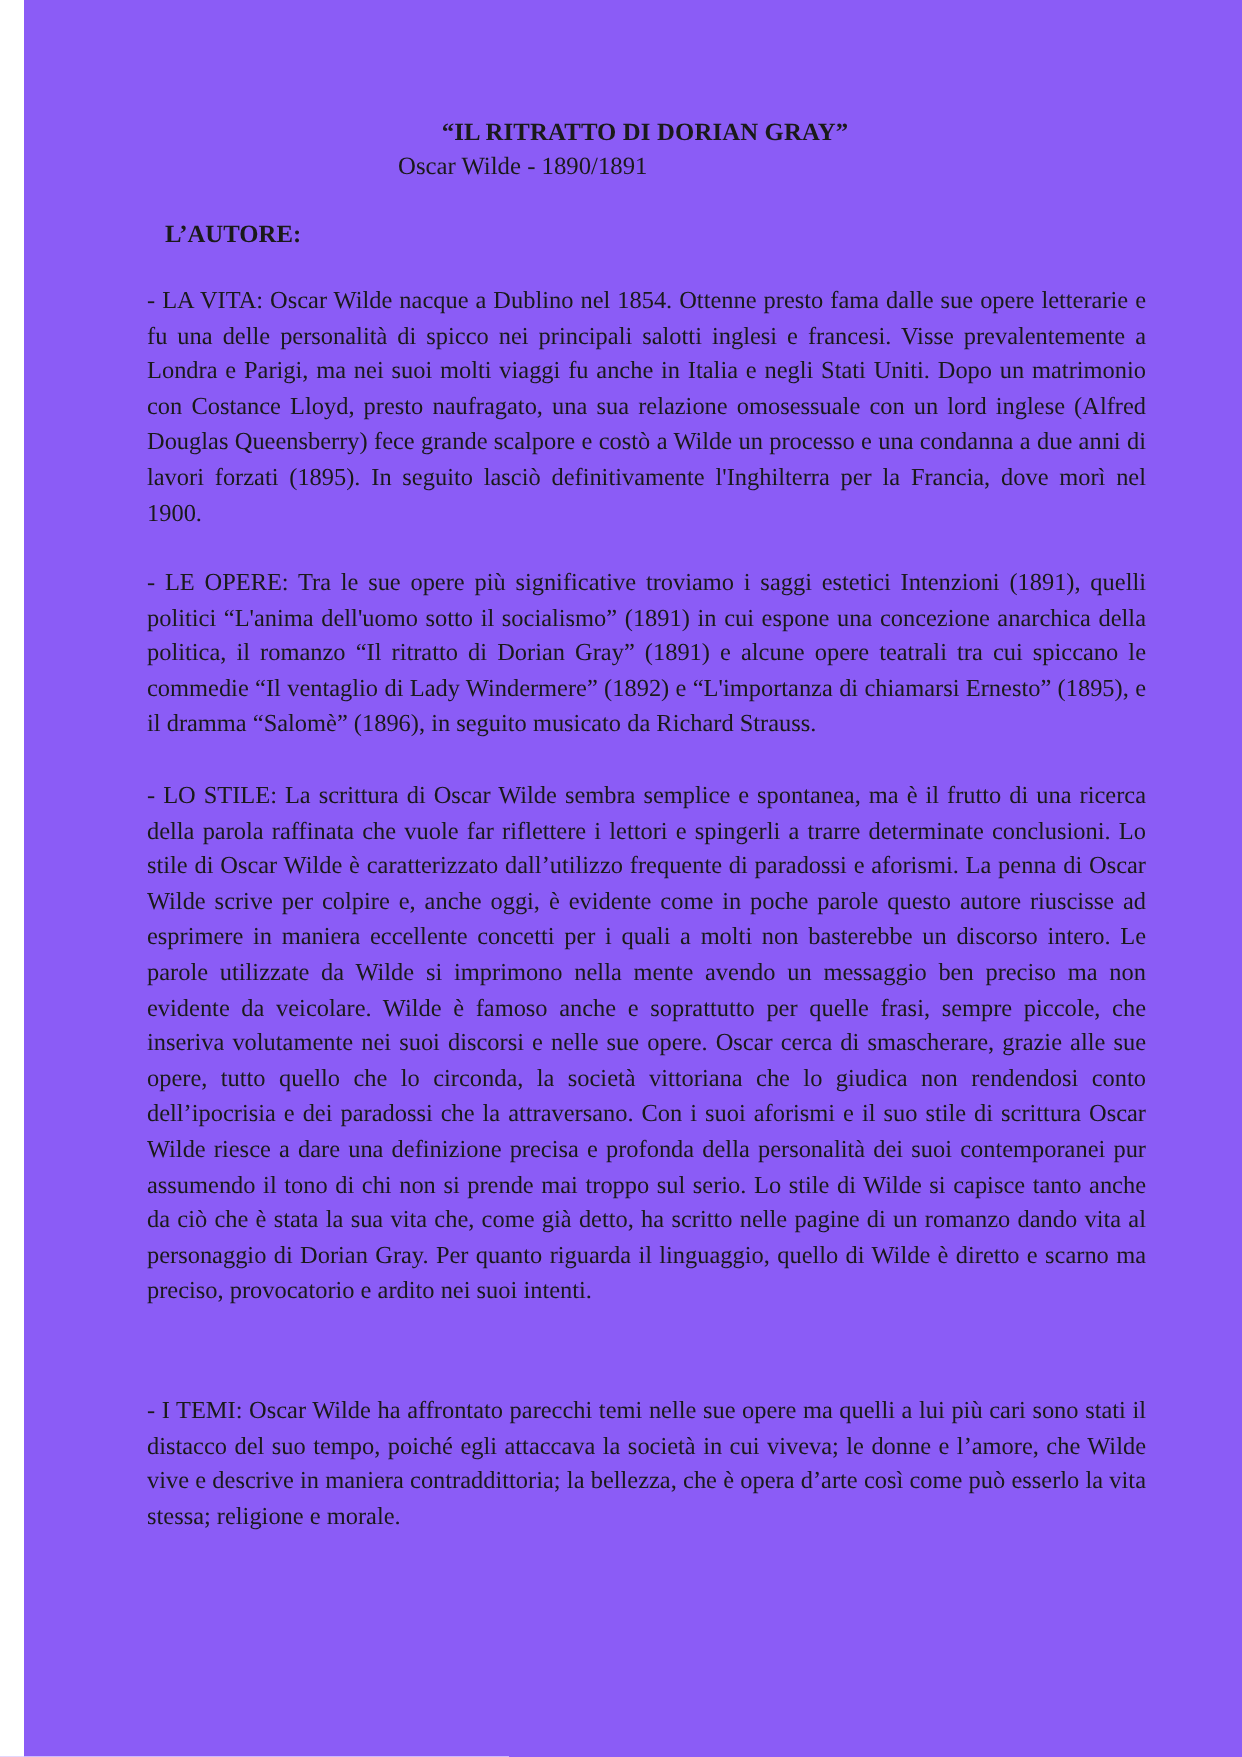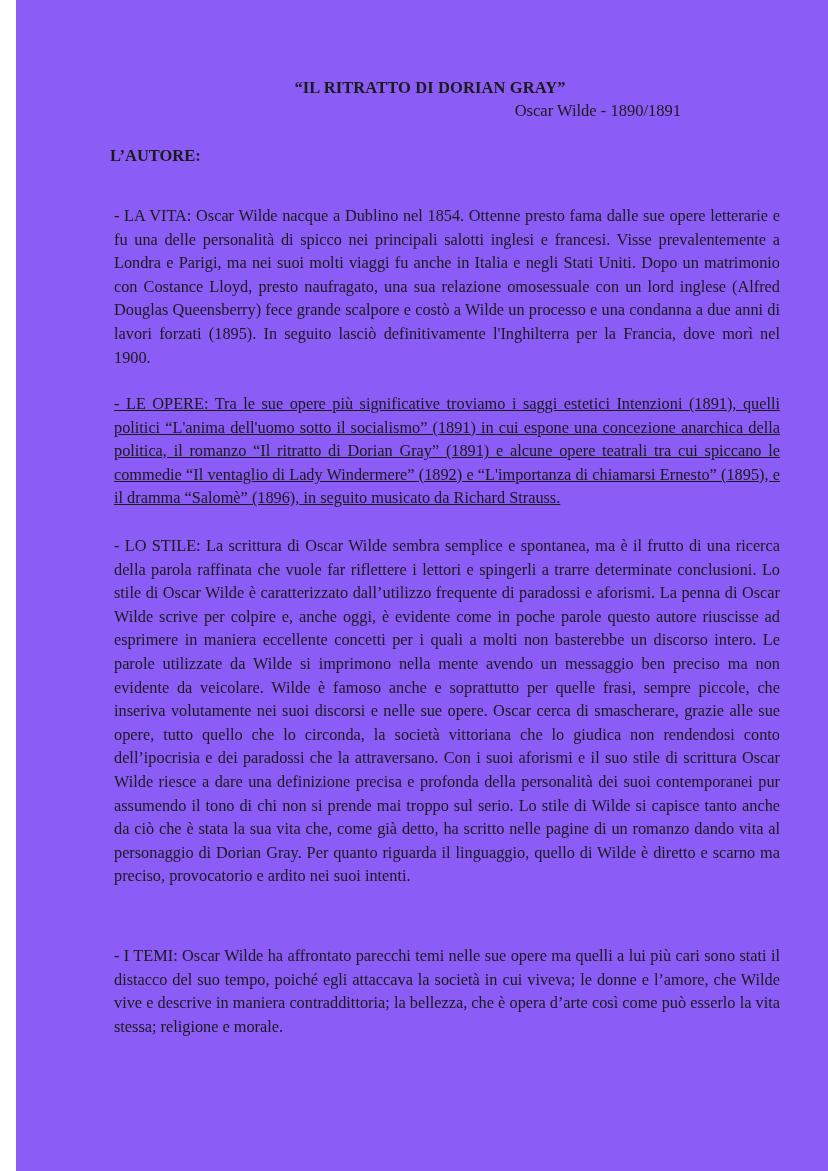--- a/index.html
+++ b/index.html
@@ -8,33 +8,33 @@
     position: absolute; left: 16px; top: 0; width: 828px; height: 1171px;
     background: #8b5cf6; color: #1a1a1a;
     font-family: "Liberation Serif", "DejaVu Serif", serif;
   }
   .title {
     position: absolute; left: 0; width: 828px; top: 78px;
     text-align: center; font-weight: bold; font-size: 16.5px; letter-spacing: 0.1px;
   }
   .subtitle {
     position: absolute; left: 0; width: 665px; top: 101px;
-    text-align: right; font-size: 16.5px;
+    text-align: center; font-size: 16.5px;
   }
   .heading {
     position: absolute; left: 82px; top: 146px;
     font-weight: bold; font-size: 16.5px; margin-left: 12px;
   }
   .para {
     position: absolute; left: 82px; width: 666px;
     font-size: 16.3px; line-height: 23.6px; text-align: justify;
-    margin: 16px;
+    margin: 0;
   }
   #p1 { top: 188px; }
-  #p2 { top: 376px; text-decoration: underline; }
+  #p2 { top: 376px; }
   #p3 { top: 518px; }
   #p4 { top: 928px; }
 </style>
 </head>
 <body>
 
 <div class="page">
   <div class="title">“IL RITRATTO DI DORIAN GRAY”</div>
   <div class="subtitle">Oscar Wilde - 1890/1891</div>
   <div class="heading">L’AUTORE:</div>

